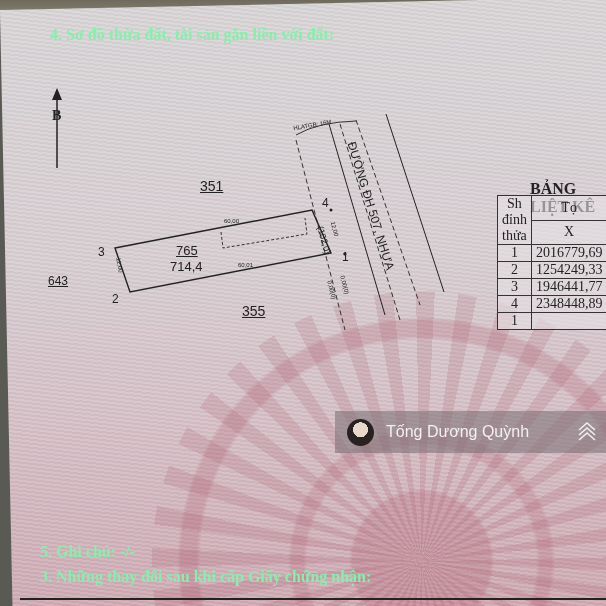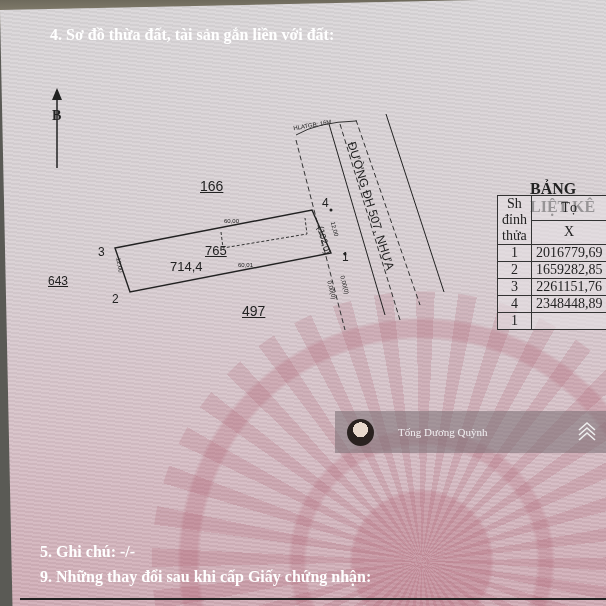--- a/index.html
+++ b/index.html
@@ -21,42 +21,42 @@
   }
   .emblem {
     position:absolute; left:140px; top:290px; width:540px; height:540px;
     border-radius:50%;
     background:
       repeating-conic-gradient(from 0deg at 50% 50%, rgba(160,70,90,0.18) 0deg 4deg, rgba(255,255,255,0) 4deg 9deg),
       radial-gradient(circle, rgba(170,80,100,0.25) 0 18%, rgba(0,0,0,0) 19% 30%, rgba(170,80,100,0.22) 31% 34%, rgba(0,0,0,0) 35% 58%, rgba(170,80,100,0.25) 59% 63%, rgba(0,0,0,0) 64% 100%);
     opacity:.9;
   }
   .heading {
-    position:absolute; font-weight:bold; color:#ffffff; font-size:16px;
+    position:absolute; font-weight:bold; color:#86efac; font-size:16px;
   }
   .label { position:absolute; font-family:"Liberation Sans", sans-serif; color:#222; }
   .underline { text-decoration:underline; }
   svg.map { position:absolute; left:0; top:0; }
   .coord-table {
     position:absolute; left:497px; top:195px; border-collapse:collapse;
     font-size:14px; color:#222; background:rgba(230,225,228,0.6);
   }
   .coord-table td, .coord-table th { border:1px solid #333; padding:0 4px; font-weight:normal; text-align:center; }
   .table-title { position:absolute; left:530px; top:180px; font-size:16px; font-weight:bold; color:#222; }
   .overlay-bar {
     position:absolute; left:335px; top:411px; width:271px; height:42px;
     background:rgba(120,110,115,0.55);
     display:flex; align-items:center;
   }
   .avatar {
     width:27px; height:27px; border-radius:50%; margin-left:12px;
     background:radial-gradient(circle at 50% 40%, #e8d8cc 0 35%, #2a2220 36% 100%);
   }
   .overlay-name {
-    margin-left:24px; color:#f2f0f2; font-family:Liberation Serif, serif; font-size:11px;
+    margin-left:12px; color:#f2f0f2; font-family:Liberation Sans, sans-serif; font-size:16px;
   }
   .brand-icon { margin-left:auto; margin-right:8px; }
   .bottom-line { position:absolute; left:20px; top:598px; width:600px; height:2px; background:#222; }
 </style>
 </head>
 <body>
 
 <div class="top-shadow"></div>
 
 <div class="paper">
@@ -80,25 +80,25 @@
   <path d="M296 135 Q 318 122 356 121" stroke="#333" fill="none"></path>
 
   <polygon points="115,248 312,210 331,253 130,292" fill="none" stroke="#222" stroke-width="1.4"></polygon>
   <polyline points="221,232 223,248 307,234 305,218" fill="none" stroke="#333" stroke-dasharray="3,2"></polyline>
   <circle cx="331" cy="210" r="1.5" fill="#222"></circle>
   <circle cx="345" cy="254" r="1.5" fill="#222"></circle>
 </svg>
 
 <div class="label" style="left:52px;top:108px;font-weight:bold;font-family:'Liberation Serif',serif;font-size:14px;">B</div>
 
-<div class="label underline" style="left:200px;top:178px;font-size:14px;">166</div>
+<div class="label underline" style="left:200px;top:178px;font-size:14px;">351</div>
 <div class="label underline" style="left:48px;top:274px;font-size:12px;">643</div>
-<div class="label underline" style="left:242px;top:303px;font-size:14px;">497</div>
+<div class="label underline" style="left:242px;top:303px;font-size:14px;">355</div>
 
-<div class="label underline" style="left:176px;top:243px;font-size:13px;margin-left:29px;">765</div>
+<div class="label underline" style="left:176px;top:243px;font-size:13px;">765</div>
 <div class="label" style="left:170px;top:259px;font-size:13px;text-align:center;">714,4</div>
 
 <div class="label" style="left:342px;top:250px;font-size:12px;">1</div>
 <div class="label" style="left:112px;top:292px;font-size:12px;">2</div>
 <div class="label" style="left:98px;top:245px;font-size:12px;">3</div>
 <div class="label" style="left:322px;top:196px;font-size:12px;">4</div>
 
 <div class="label" style="left:224px;top:218px;font-size:6px;">60,00</div>
 <div class="label" style="left:238px;top:262px;font-size:6px;">60,01</div>
 <div class="label" style="left:112px;top:262px;font-size:6px;transform:rotate(80deg);">12,00</div>
@@ -119,25 +119,25 @@
   </tr>
   <tr>
         <th>X</th>
       </tr>
   <tr>
         <td>1</td>
         <td>2016779,69</td>
       </tr>
   <tr>
         <td>2</td>
-        <td>1659282,85</td>
+        <td>1254249,33</td>
       </tr>
   <tr>
         <td>3</td>
-        <td>2261151,76</td>
+        <td>1946441,77</td>
       </tr>
   <tr>
         <td>4</td>
         <td>2348448,89</td>
       </tr>
   <tr>
         <td>1</td>
         <td></td>
       </tr>
 </tbody>
@@ -147,14 +147,14 @@
   <div class="avatar"></div>
   <span class="overlay-name">Tống Dương Quỳnh</span>
   <svg class="brand-icon" width="22" height="22" viewBox="0 0 22 22">
     <polyline points="3,9 11,2 19,9" fill="none" stroke="#eee" stroke-width="1.6"></polyline>
     <polyline points="3,14 11,7 19,14" fill="none" stroke="#eee" stroke-width="1.6"></polyline>
     <polyline points="3,19 11,12 19,19" fill="none" stroke="#eee" stroke-width="1.6"></polyline>
   </svg>
 </div>
 
 <div class="heading" style="left:40px;top:543px;text-align:center;">5. Ghi chú: -/-</div>
-<div class="heading" style="left:40px;top:568px;">9. Những thay đổi sau khi cấp Giấy chứng nhận:</div>
+<div class="heading" style="left:40px;top:568px;">3. Những thay đổi sau khi cấp Giấy chứng nhận:</div>
 <div class="bottom-line"></div>
 
 </body></html>

